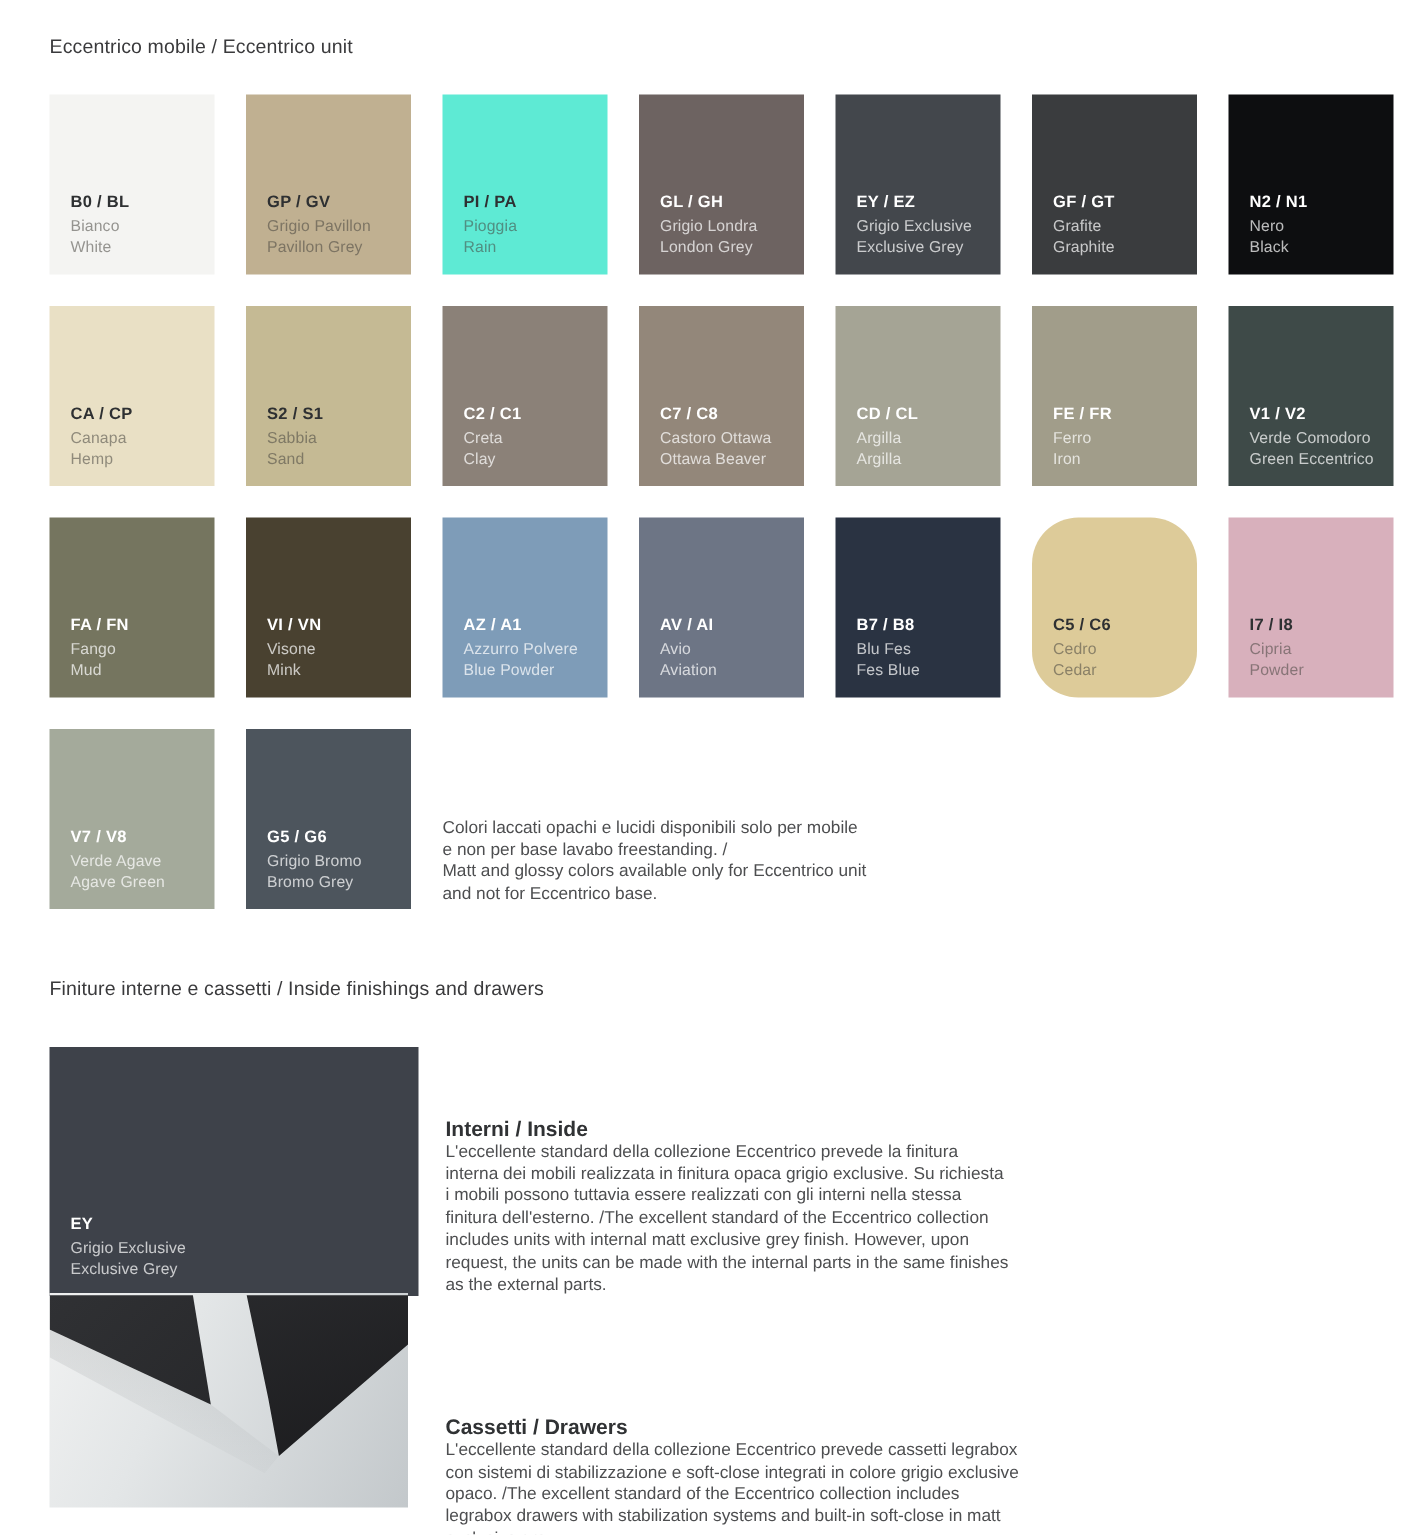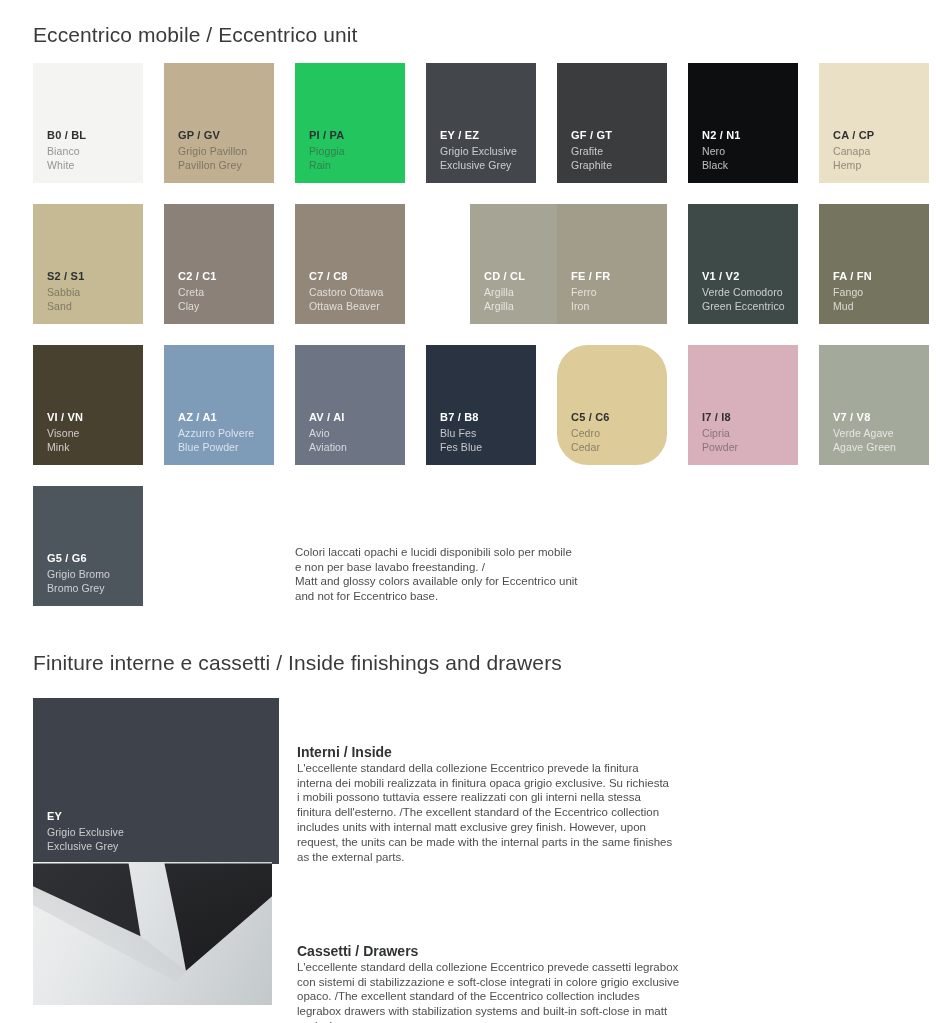--- a/index.html
+++ b/index.html
@@ -5,21 +5,21 @@
   html,body{margin:0;padding:0;background:#ffffff;}
   .page{
     position:relative;
     width:936px;height:1023px;
     background:#ffffff;
     font-family:"Liberation Sans", sans-serif;
     overflow:hidden;
   }
   .section-title{
     position:absolute;left:33px;
-    font-size:21px;font-weight:400;color:#3a3a3c;letter-spacing:.1px;
+    font-size:13px;font-weight:400;color:#3a3a3c;letter-spacing:.1px;
   }
   #title-1{top:23px;}
   #title-2{top:651px;}
 
   
   .grid{
     position:absolute;left:33px;top:63px;
     display:grid;
     grid-template-columns:repeat(7,110px);
     grid-auto-rows:120px;
@@ -99,27 +99,34 @@
           <div class="sw-name">White</div>
         </div>
       </div>
       <div class="swatch t-dark" style="background: rgb(192, 176, 145);">
         <div class="sw-label">
           <div class="sw-code">GP / GV</div>
           <div class="sw-name">Grigio Pavillon</div>
           <div class="sw-name">Pavillon Grey</div>
         </div>
       </div>
-      <div class="swatch t-dark" style="background: #22c55e;">
+      <div class="swatch t-dark" style="background: #5eead4;">
         <div class="sw-label">
           <div class="sw-code">PI / PA</div>
           <div class="sw-name">Pioggia</div>
           <div class="sw-name">Rain</div>
         </div>
       </div>
+      <div class="swatch t-light" style="background: rgb(109, 99, 97);">
+        <div class="sw-label">
+          <div class="sw-code">GL / GH</div>
+          <div class="sw-name">Grigio Londra</div>
+          <div class="sw-name">London Grey</div>
+        </div>
+      </div>
       <div class="swatch t-light" style="background: rgb(67, 71, 76);">
         <div class="sw-label">
           <div class="sw-code">EY / EZ</div>
           <div class="sw-name">Grigio Exclusive</div>
           <div class="sw-name">Exclusive Grey</div>
         </div>
       </div>
       <div class="swatch t-light" style="background: rgb(58, 60, 62);">
         <div class="sw-label">
           <div class="sw-code">GF / GT</div>
@@ -155,21 +162,21 @@
           <div class="sw-name">Clay</div>
         </div>
       </div>
       <div class="swatch t-light" style="background: rgb(147, 135, 122);">
         <div class="sw-label">
           <div class="sw-code">C7 / C8</div>
           <div class="sw-name">Castoro Ottawa</div>
           <div class="sw-name">Ottawa Beaver</div>
         </div>
       </div>
-      <div class="swatch t-light" style="background: rgb(165, 164, 149); margin-left: 44px;">
+      <div class="swatch t-light" style="background: rgb(165, 164, 149);">
         <div class="sw-label">
           <div class="sw-code">CD / CL</div>
           <div class="sw-name">Argilla</div>
           <div class="sw-name">Argilla</div>
         </div>
       </div>
       <div class="swatch t-light" style="background: rgb(161, 157, 138);">
         <div class="sw-label">
           <div class="sw-code">FE / FR</div>
           <div class="sw-name">Ferro</div>

